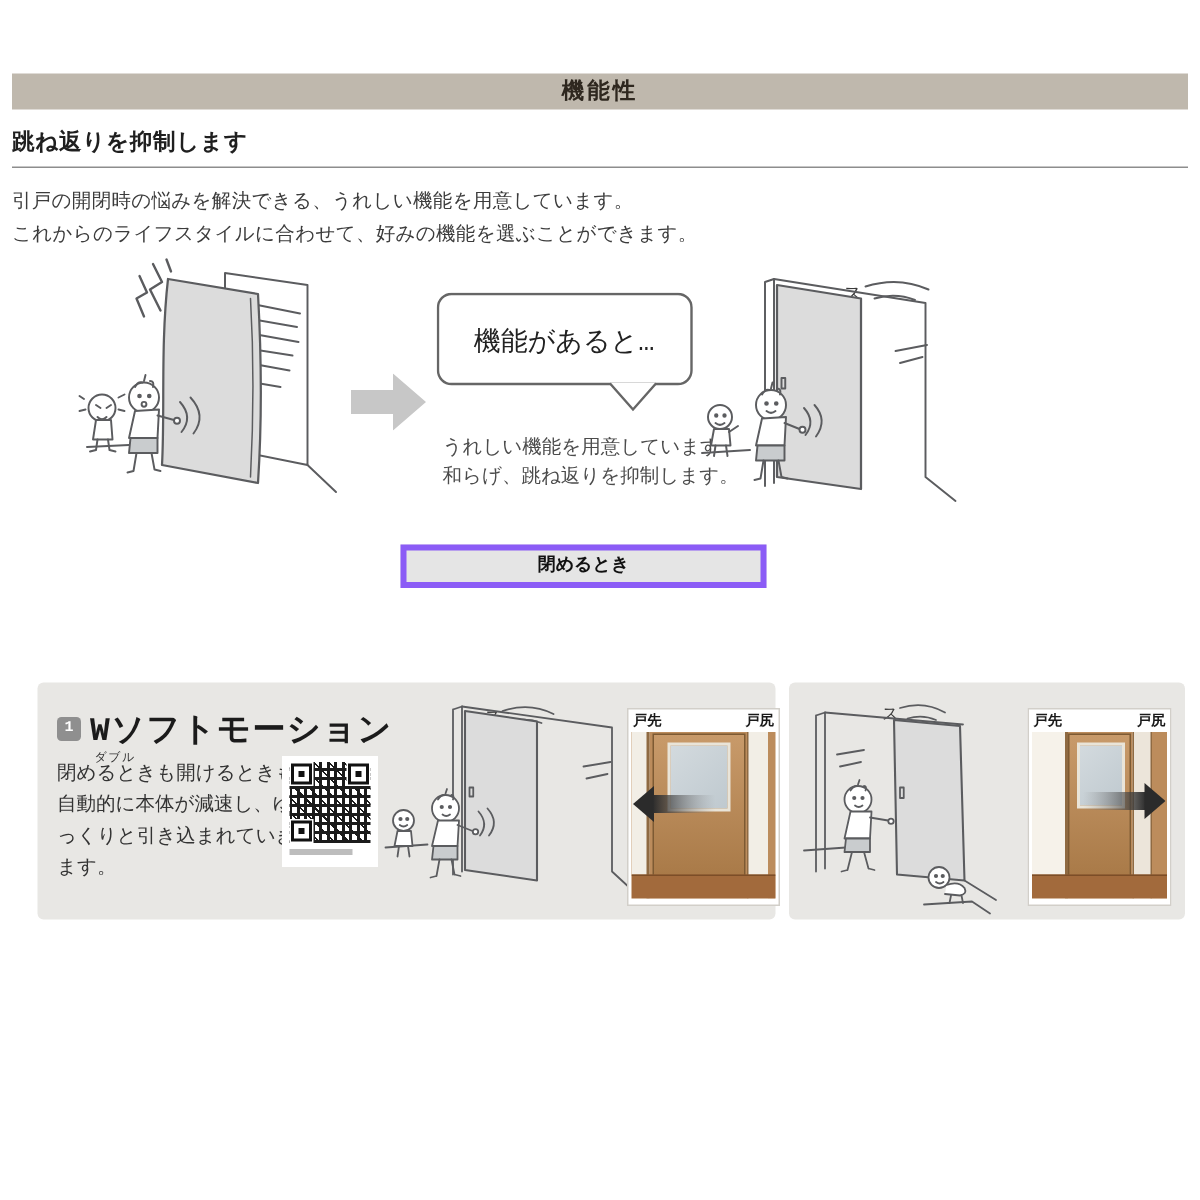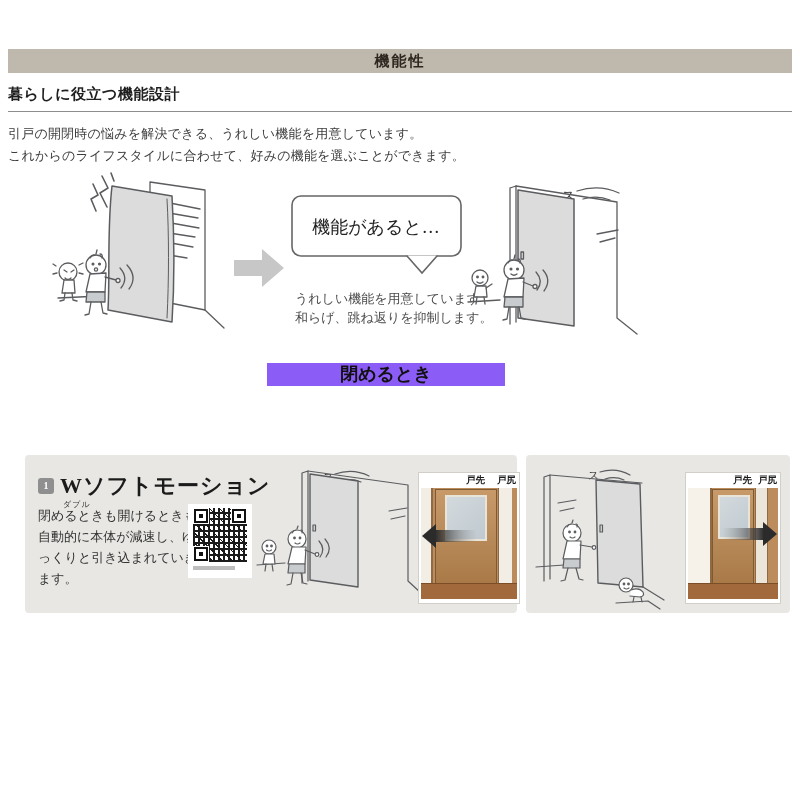--- a/index.html
+++ b/index.html
@@ -1,29 +1,29 @@
 <!DOCTYPE html>
 <html><head>
 <meta charset="utf-8">
 <style>
   html,body{margin:0;padding:0;background:#fff;}
   .page{position:relative;width:800px;height:680px;background:#ffffff;
-        font-family:Liberation Serif, serif;overflow:hidden;}
+        font-family:Liberation Mono, monospace;overflow:hidden;}
   .abs{position:absolute;}
 
   .header-bar{left:8px;top:49px;width:784px;height:24px;background:#bfb8ad;
       color:#2e271f;font-size:15px;font-weight:700;text-align:center;line-height:25px;letter-spacing:2px;}
   .intro-heading{left:8px;top:85px;font-size:15px;font-weight:700;color:#1f1f1f;letter-spacing:.5px;}
   .rule{left:8px;top:111px;width:784px;height:0;border-top:1px solid #8d8d8d;}
   .intro-p{left:8px;font-size:13px;color:#3c3c3c;letter-spacing:.2px;}
   .p1{top:125px;} .p2{top:147px;}
 
   .caption{left:295px;top:289px;font-size:13px;color:#4c4c4c;line-height:19px;}
-  .when-box{top:363px;height:21px;border:1px solid #8b5cf6;background:#8b5cf6;
-      font-size:18px;font-weight:700;color:#111;text-align:center;line-height:21px;}
+  .when-box{top:363px;height:21px;border:4px solid #8b5cf6;background:#e5e5e5;
+      font-size:12px;font-weight:700;color:#111;text-align:center;line-height:21px;}
   .when-close{left:267px;width:236px;} .when-open{left:540px;width:235px;}
 
   .panel{top:455px;height:158px;background:#e8e7e4;border-radius:4px;}
   .panel-left{left:25px;width:492px;} .panel-right{left:526px;width:264px;}
 
   .badge{left:13px;top:23px;width:16px;height:16px;background:#8f8f8f;border-radius:3px;
       color:#fff;font-size:10px;font-weight:700;text-align:center;line-height:16px;}
   .ruby{left:38px;top:8px;font-size:8px;color:#333;letter-spacing:1px;margin-top:36px;}
   .f-title{left:35px;top:16px;font-size:22px;font-weight:700;color:#1b1b1b;letter-spacing:1px;}
   .f-desc{left:13px;top:50px;width:164px;font-size:13px;line-height:21px;color:#333;word-break:break-all;}
@@ -34,36 +34,36 @@
       repeating-linear-gradient(0deg,#1b1b1b 0 2px,transparent 2px 6px),
       repeating-linear-gradient(45deg,#1b1b1b 0 1px,transparent 1px 7px);}
   .qr-finder{position:absolute;width:16px;height:16px;background:#fff;}
   .qr-finder::before{content:"";position:absolute;left:1px;top:1px;width:10px;height:10px;border:2px solid #111;}
   .qr-finder::after{content:"";position:absolute;left:6px;top:6px;width:4px;height:4px;background:#111;}
   .qr-tl{left:0;top:0;} .qr-tr{right:0;top:0;} .qr-bl{left:0;bottom:0;}
   .qr-caption-bar{position:absolute;left:5px;top:62px;width:42px;height:4px;background:#bdbdbd;}
 
   .photo{background:#fff;border:1px solid #d2cfc9;}
   .photo-labels{display:flex;justify-content:space-between;align-items:center;
-      height:15px;padding:0 3px;font-size:9.5px;font-weight:700;color:#1a1a1a;margin-left:44px;}
+      height:15px;padding:0 3px;font-size:9.5px;font-weight:700;color:#1a1a1a;}
   .photo-img{position:relative;margin:0 2px 2px;height:111px;overflow:hidden;background:#bc8c5c;}
   .band{position:absolute;top:0;bottom:0;}
   .floor{position:absolute;left:0;right:0;bottom:0;height:15px;background:#a26a3c;border-top:1px solid #7c4e28;}
   .doorleaf{position:absolute;border:1px solid #7d5a33;background:linear-gradient(180deg,#c89a6a,#a97a48);}
   .glass{position:absolute;background:linear-gradient(135deg,#d3dade,#bfc9cf);border:2px solid #e9e4d8;}
 </style>
 </head>
 <body>
 
 <div class="page">
 
   <div class="abs header-bar">
     <span>機能性</span>
   </div>
-  <div class="abs intro-heading">暮らしに役立つ機能設計</div>
+  <div class="abs intro-heading">跳ね返りを抑制します</div>
   <div class="abs rule"></div>
   <div class="abs intro-p p2">これからのライフスタイルに合わせて、好みの機能を選ぶことができます。</div>
   <div class="abs intro-p p1">引戸の開閉時の悩みを解決できる、うれしい機能を用意しています。</div>
 
   <svg class="abs" style="left:50px;top:170px" width="185" height="182" viewBox="0 0 185 182">
     <g stroke="#5b5c5f" fill="none" stroke-width="1.3" stroke-linecap="round" stroke-linejoin="round">
       <path d="M100,12 L155,20 L155,140 L100,129 Z" fill="#ffffff"></path>
       <path d="M120,33 L150,39 M119,43 L148,48 M121,53 L149,58 M119,63 L145,67 M121,73 L143,77 M119,85 L137,88"></path>
       <path d="M155,140 L174,158"></path>
       <path d="M62,16 L122,26 C124,62 125,106 122,152 L58,140 C60,104 57,60 62,16 Z" fill="#dcdcdc" stroke-width="1.5"></path>

